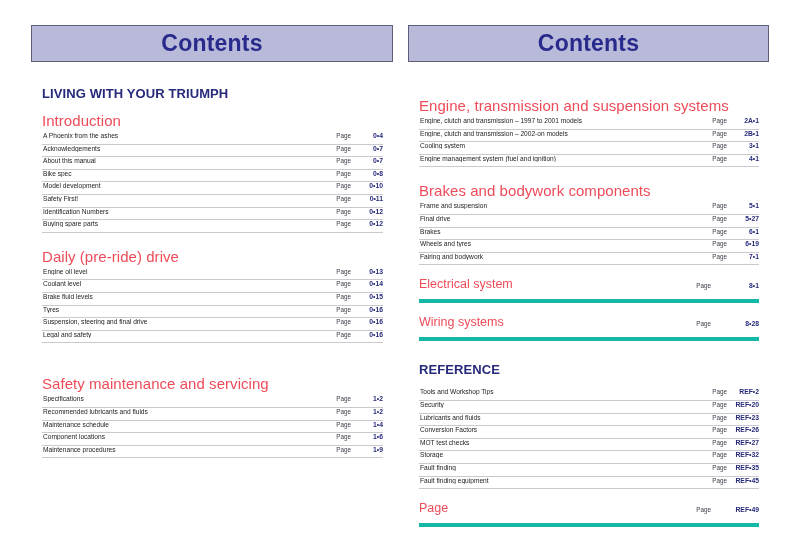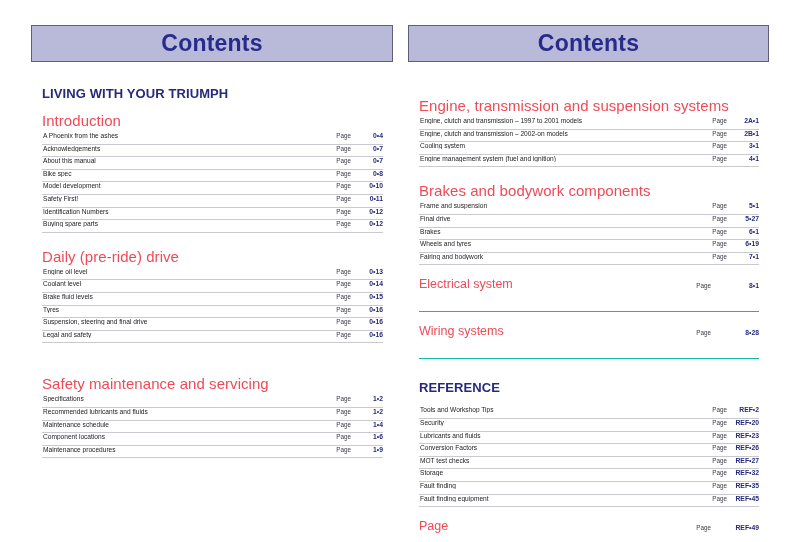--- a/index.html
+++ b/index.html
@@ -102,22 +102,22 @@
     font-weight: bold;
     color: #262a7a;
     min-width: 26px;
     text-align: right;
     white-space: nowrap;
   }
   
   .big-row {
     display: flex;
     align-items: baseline;
-    border-bottom: 1px solid #14b8a6;
-    padding-bottom: 20px;
+    border-bottom: 4px solid #14b8a6;
+    padding-bottom: 8px;
     gap: 16px;
   }
   .big-row .entry {
     flex: 1 1 auto;
     font-size: 12.5px;
     color: #ee4b58;
   }
   .big-row .page-word {
     flex: 0 0 auto;
     font-size: 6.3px;

